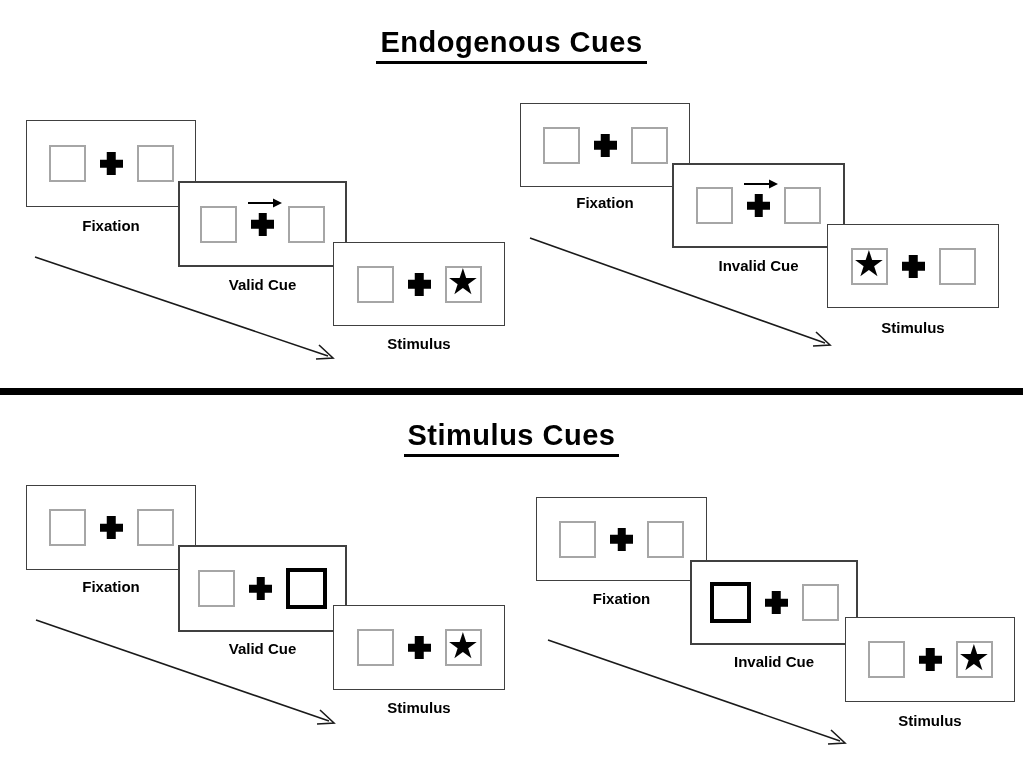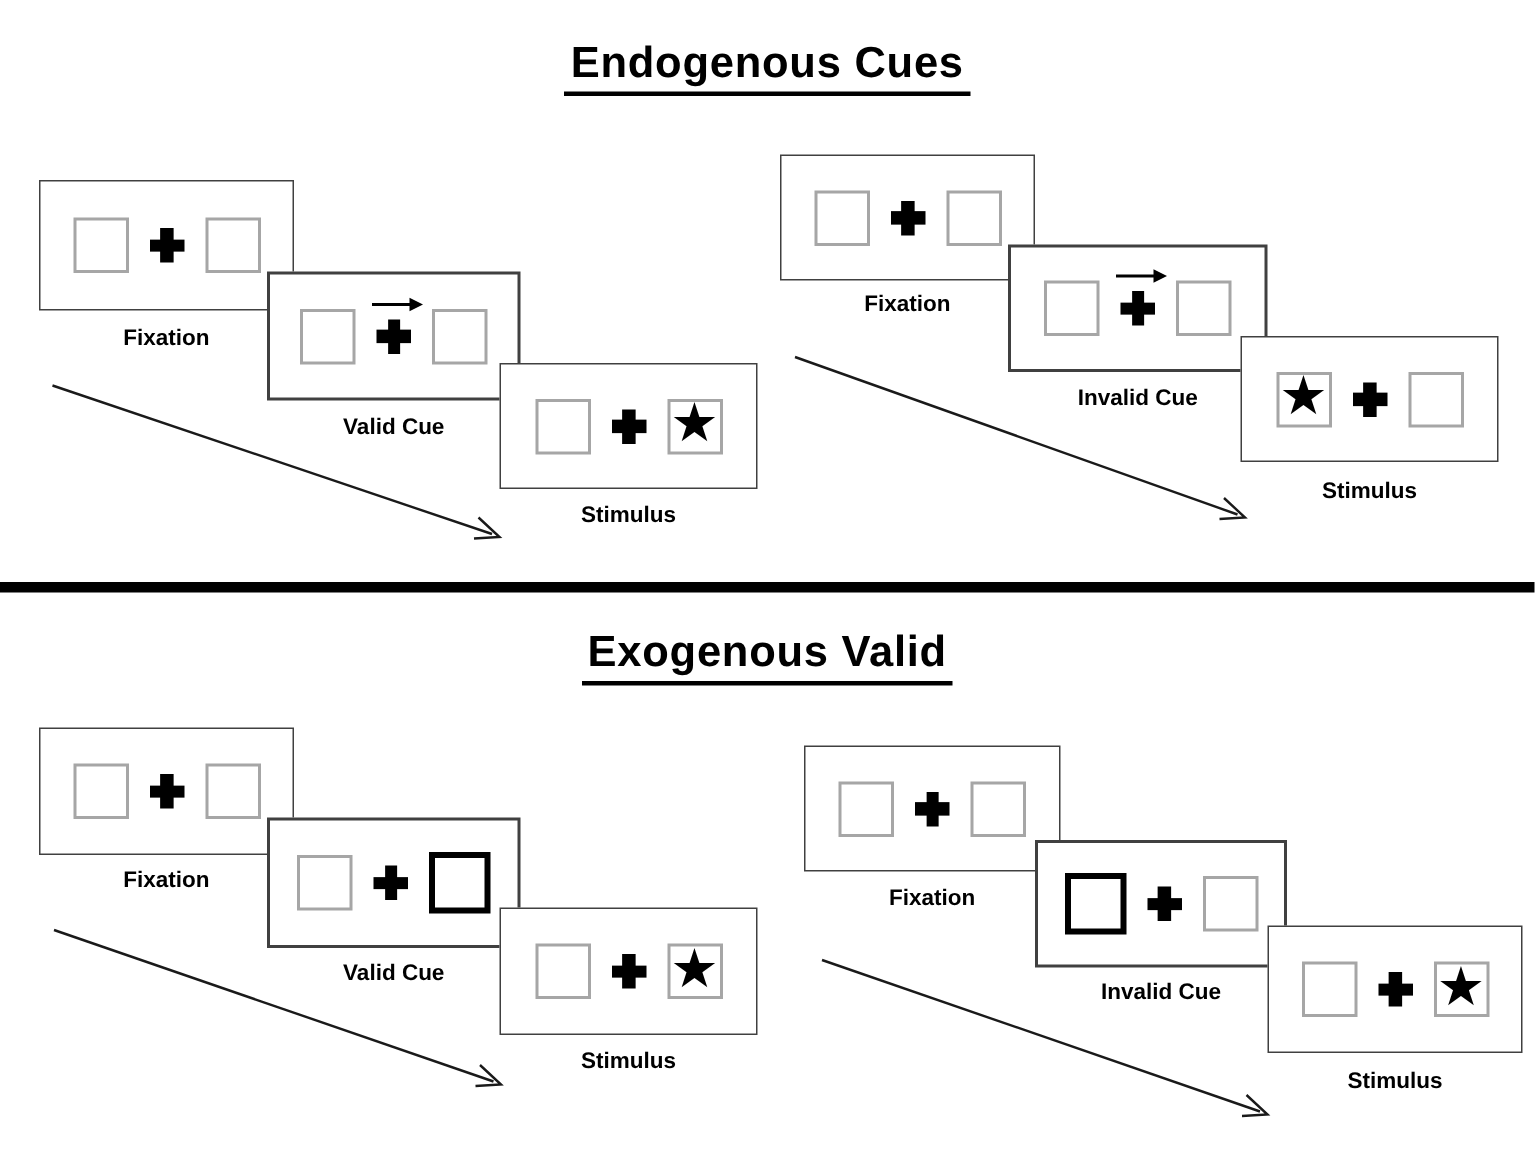--- a/index.html
+++ b/index.html
@@ -51,21 +51,21 @@
   .timeline-arrow { position:absolute; }
 </style>
 </head>
 <body>
 
 <div class="section-title" style="top:26px;">
   <span>Endogenous Cues</span>
 </div>
 <div class="divider"></div>
 <div class="section-title" style="top:419px;">
-  <span>Exogenous Valid</span>
+  <span>Stimulus Cues</span>
 </div>
 
 <div>
   <div class="card" style="left:26px; top:120px; width:170px; height:87px; z-index:1;">
     <div class="sq"></div>
     <div class="plus"></div>
     <div class="sq"></div>
   </div>
   <div class="card-label" style="left:26px; top:217px; width:170px;">Fixation</div>
 

